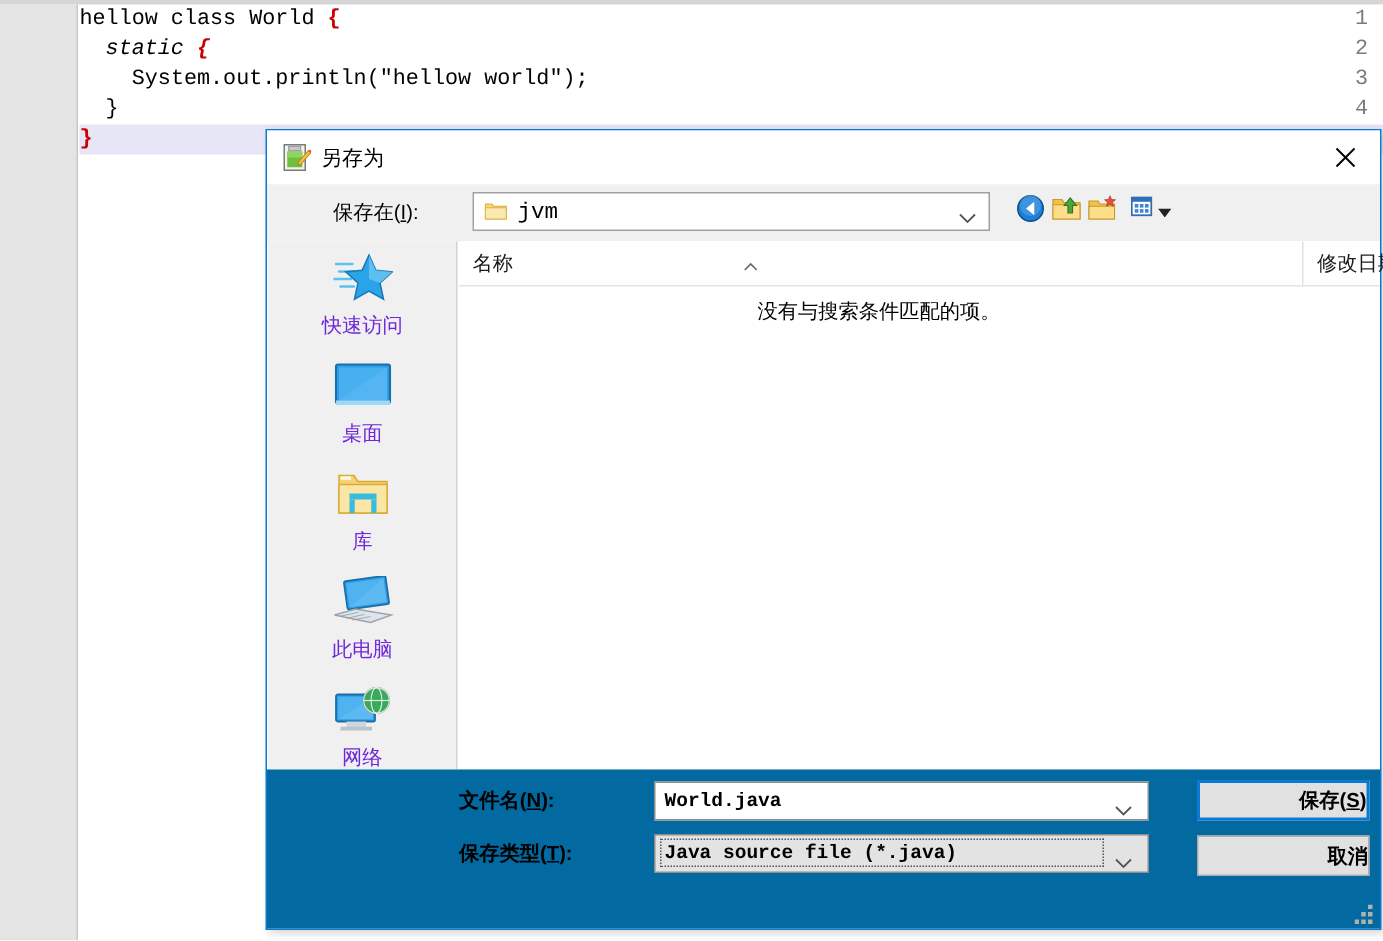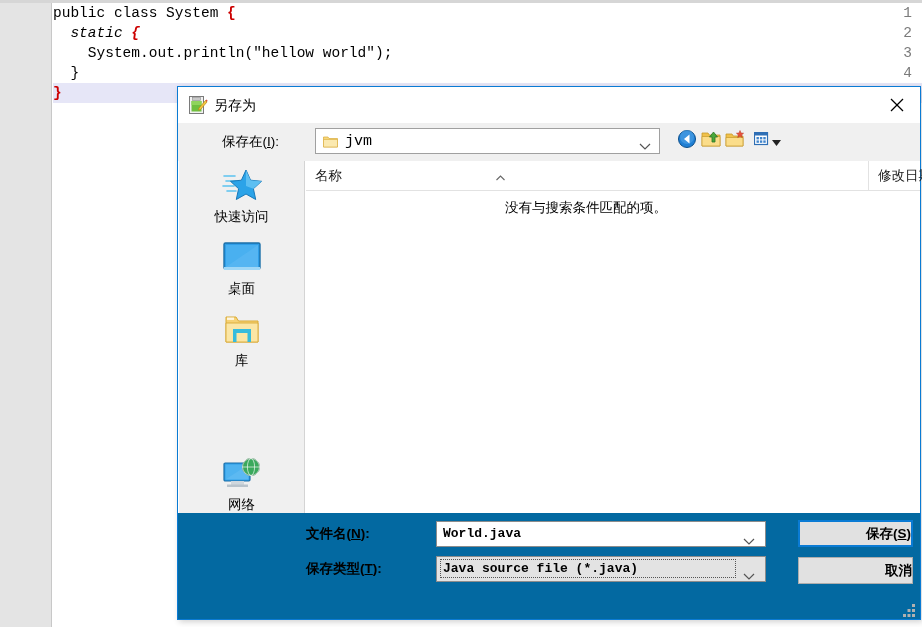--- a/index.html
+++ b/index.html
@@ -179,21 +179,21 @@
     width: 125px;
     text-align: center;
     cursor: default;
   }
   .place-ico {
     height: 42px;
     display: flex; align-items: center; justify-content: center;
   }
   .place-lbl {
     font-size: 13.5px;
-    color: #000000;
+    color: #6d28d9;
     margin-top: 2px;
     line-height: 16px;
   }
 
   #list-area {
     position: absolute;
     left: 128px; top: 0;
     width: 614px; height: 352px;
     background: #ffffff;
     box-sizing: border-box;
@@ -336,21 +336,21 @@
     <div id="gutter"></div>
 
     <div id="current-line-hl" style="top:83px;"></div>
 
     <div class="gutter-num" style="top:3px;">1</div>
     <div class="gutter-num" style="top:23px;">2</div>
     <div class="gutter-num" style="top:43px;">3</div>
     <div class="gutter-num" style="top:63px;">4</div>
     <div class="gutter-num" style="top:83px;">5</div>
 
-    <div class="code-line" style="top:3px;"><span>public class System </span><span class="brace">{</span></div>
+    <div class="code-line" style="top:3px;"><span>hellow class World </span><span class="brace">{</span></div>
     <div class="code-line" style="top:23px;font-style:italic;"><span>  </span><span>static </span><span class="brace">{</span></div>
     <div class="code-line" style="top:43px;"><span>    </span><span>System.out.println("hellow world");</span></div>
     <div class="code-line" style="top:63px;"><span>  </span><span>}</span></div>
     <div class="code-line" style="top:83px;"><span class="brace">}</span></div>
   </div>
 
   <div id="dialog">
 
     <div id="titlebar">
       <span id="title-icon">
@@ -479,20 +479,38 @@
               <path d="M4 10 L36 10 L36 29 L4 29 Z" fill="#fbe6a5" stroke="#d9aa35" stroke-width="0.9"></path>
               <rect x="5" y="4.5" width="7" height="2.4" fill="#ffffff" opacity="0.8"></rect>
               <rect x="11" y="16" width="18" height="4" fill="#36bcdd"></rect>
               <rect x="11" y="20" width="3.5" height="9" fill="#36bcdd"></rect>
               <rect x="25.5" y="20" width="3.5" height="9" fill="#36bcdd"></rect>
             </svg>
           </div>
           <div class="place-lbl">库</div>
         </div>
 
+        <div class="place" style="top:220px;">
+          <div class="place-ico">
+            <svg width="42" height="36" viewBox="0 0 42 36">
+              <g transform="rotate(-8 21 16)">
+                <rect x="10" y="2" width="28" height="19" rx="1.2" fill="#2f9ee8" stroke="#1b6fa8" stroke-width="1.2"></rect>
+                <rect x="11.5" y="3.5" width="25" height="16" fill="#4fb3f0"></rect>
+                <polygon points="11.5,19.5 36.5,3.5 36.5,19.5" fill="#6cc2f4" opacity="0.45"></polygon>
+              </g>
+              <polygon points="2,26 16,22 40,26 26,31" fill="#dfe4e8" stroke="#9aa3ab" stroke-width="0.9"></polygon>
+              <g stroke="#9aa3ab" stroke-width="0.6">
+                <line x1="6" y1="26.8" x2="18" y2="24.2"></line>
+                <line x1="10" y1="28.2" x2="22" y2="25.6"></line>
+                <line x1="14" y1="29.4" x2="26" y2="27"></line>
+              </g>
+            </svg>
+          </div>
+          <div class="place-lbl">此电脑</div>
+        </div>
 
         <div class="place" style="top:292px;">
           <div class="place-ico">
             <svg width="42" height="34" viewBox="0 0 42 34">
               <rect x="3" y="6" width="26" height="18" rx="1.2" fill="#2f9ee8" stroke="#1b6fa8" stroke-width="1.2"></rect>
               <rect x="4.5" y="7.5" width="23" height="15" fill="#4fb3f0"></rect>
               <polygon points="4.5,22.5 27.5,7.5 27.5,22.5" fill="#6cc2f4" opacity="0.45"></polygon>
               <rect x="10" y="24" width="13" height="4" fill="#cfd7dd"></rect>
               <rect x="6" y="27.5" width="21" height="2.5" fill="#b9c3cb"></rect>
               <circle cx="30" cy="10" r="8.5" fill="#3aa95c" stroke="#24713c" stroke-width="1"></circle>

